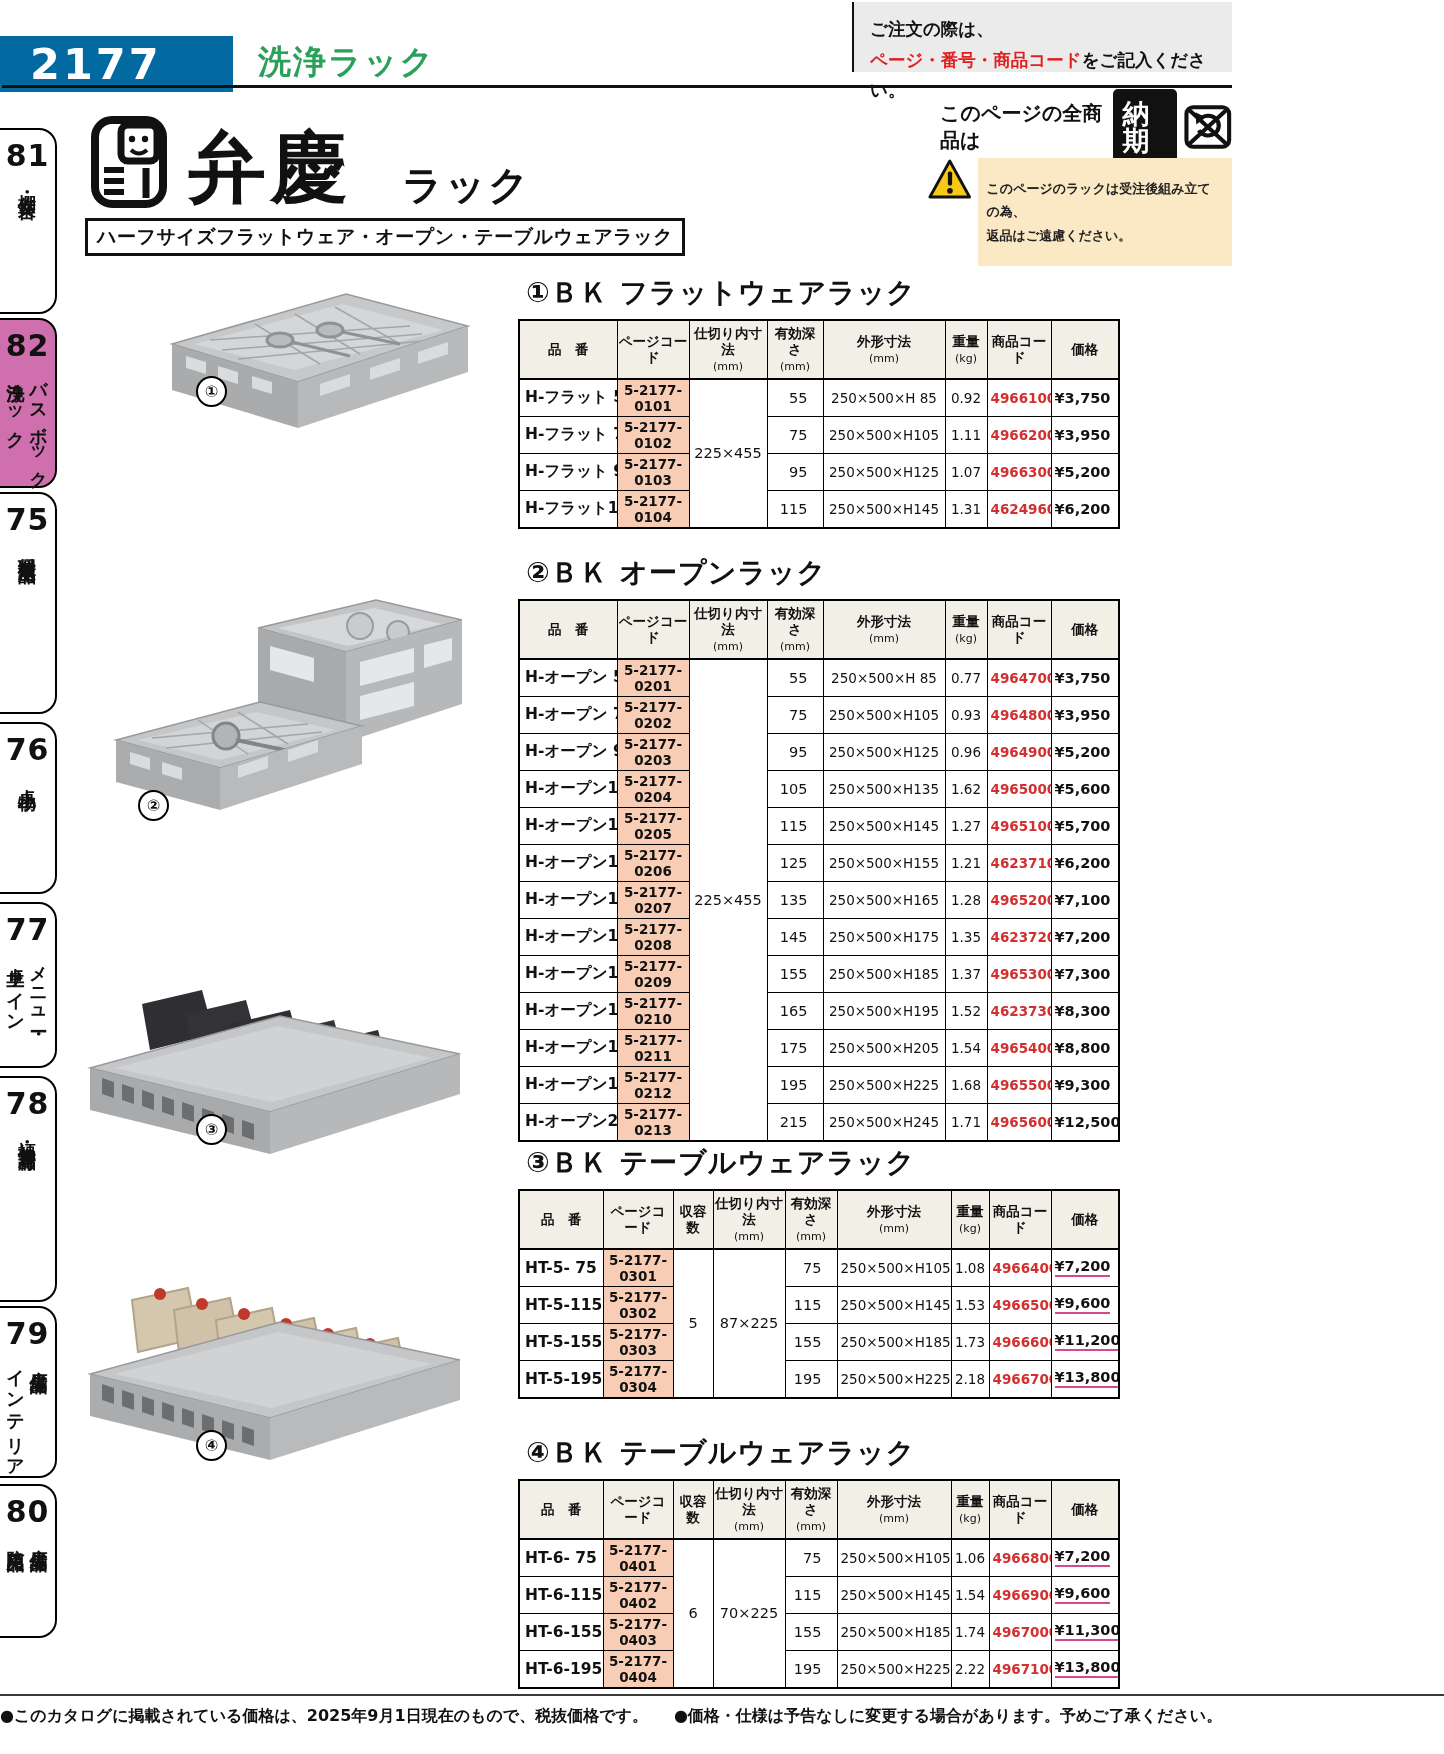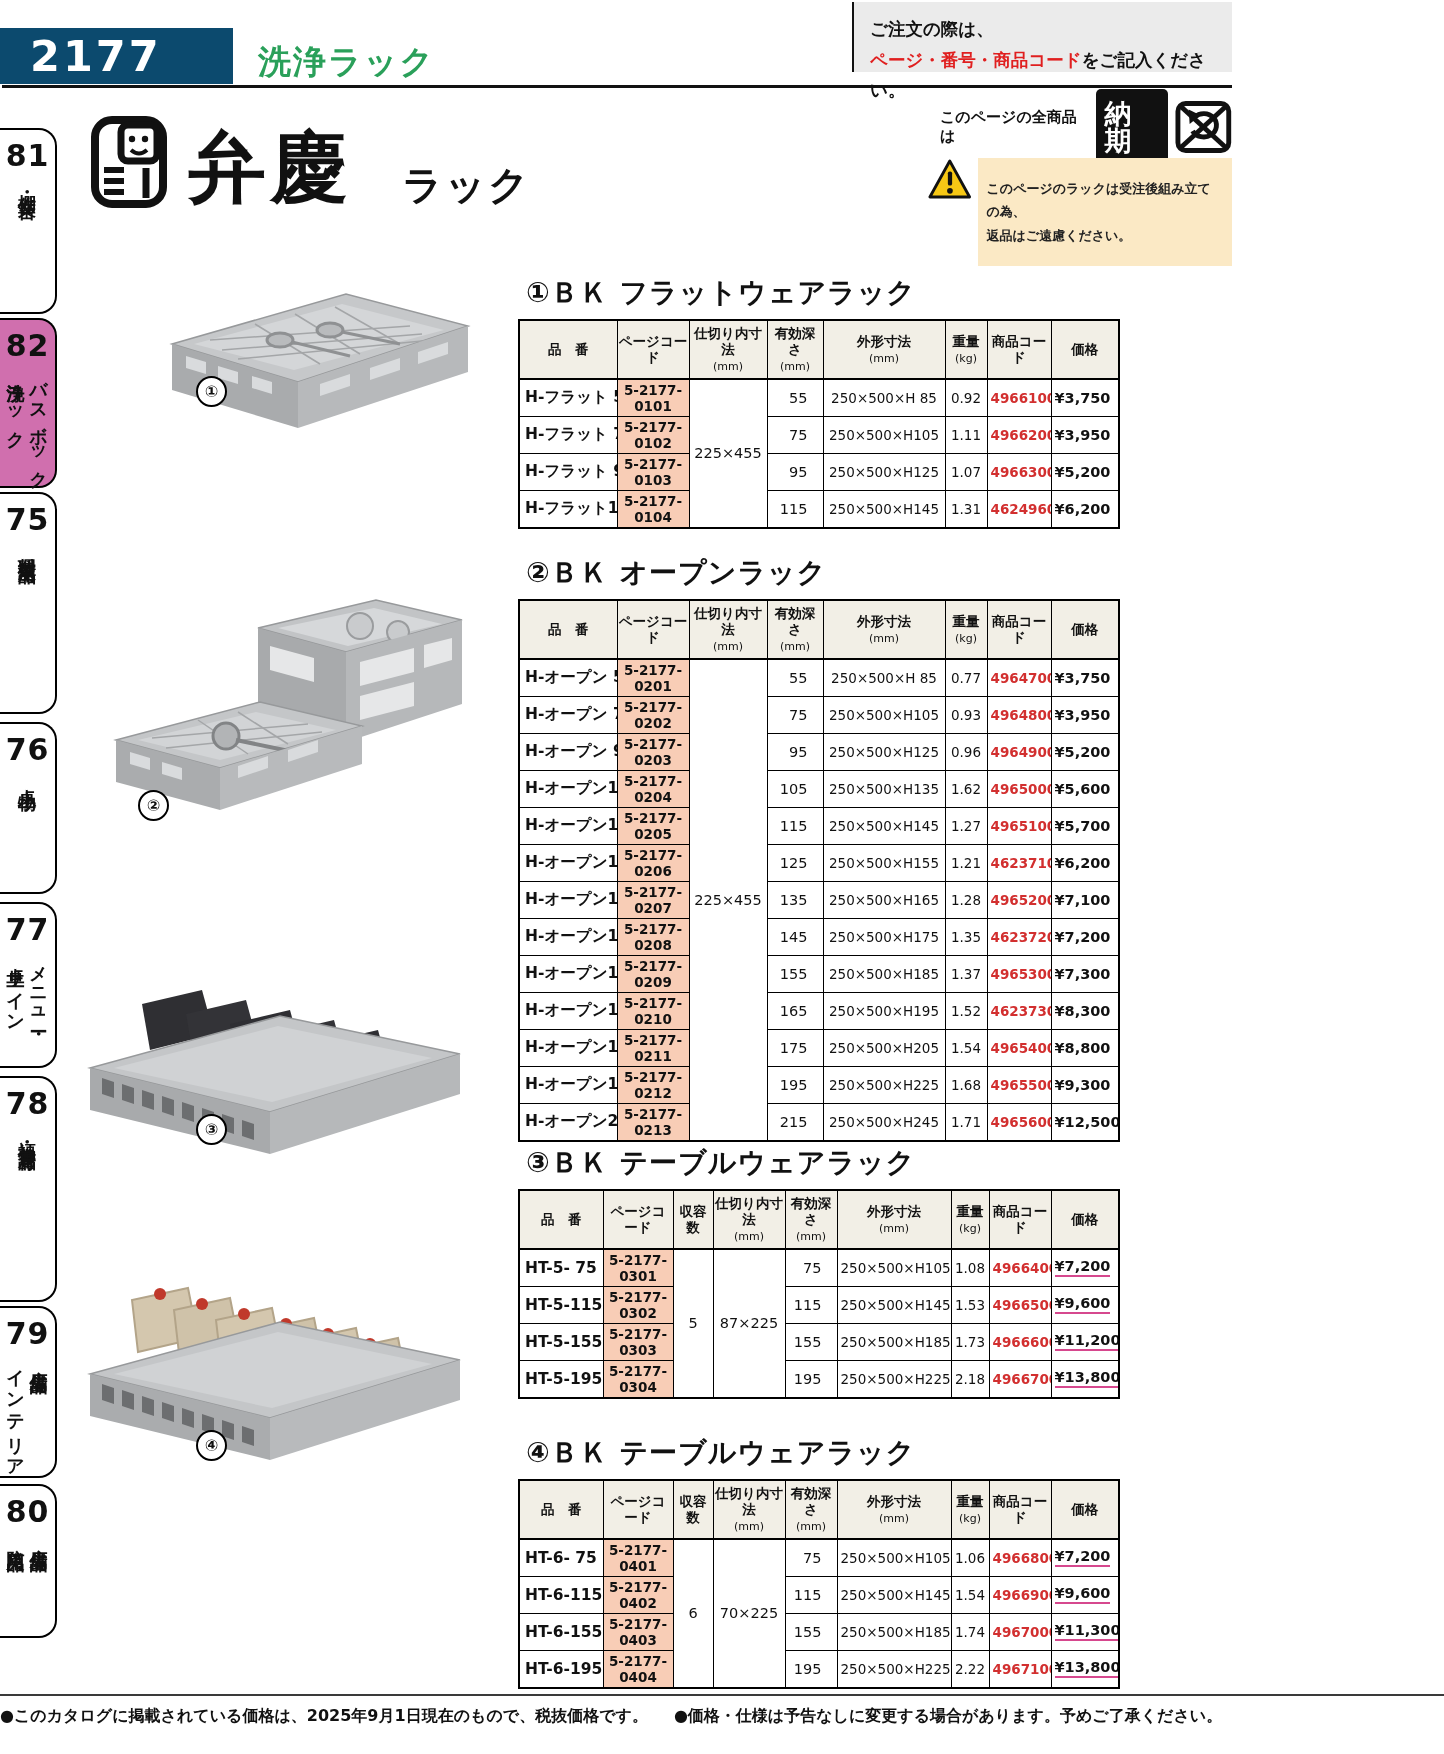--- a/index.html
+++ b/index.html
@@ -1,33 +1,33 @@
 <!DOCTYPE html>
 <html lang="ja"><head>
 <meta charset="utf-8">
 <style>
   html,body{margin:0;padding:0;}
   body{width:1444px;height:1754px;position:relative;background:#fff;
        font-family:"DejaVu Sans","Liberation Sans",sans-serif;color:#111;}
   #page{position:absolute;inset:0;overflow:hidden;}
 
   
-  .green-box{position:absolute;left:0;top:28px;width:233px;height:56px;background:#0c4a6e;}
+  .green-box{position:absolute;left:0;top:36px;width:233px;height:56px;background:#0369a1;}
   .page-num{color:#fff;font-size:43px;font-weight:800;letter-spacing:3px;line-height:57px;padding-left:30px;}
   .cat-title{position:absolute;left:258px;top:40px;color:#2aa05a;font-size:33px;font-weight:800;letter-spacing:2px;}
   .top-rule{position:absolute;left:2px;top:85px;width:1230px;height:3px;background:#111;}
 
   .order-box{position:absolute;left:852px;top:2px;width:380px;height:70px;background:#ebebeb;
              border-left:2px solid #111;box-sizing:border-box;padding:12px 0 0 16px;
              font-size:17.5px;font-weight:700;line-height:1.75;}
   .order-red{color:#e01f1f;}
 
   .allprod-row{position:absolute;left:940px;top:96px;width:292px;height:62px;
                display:flex;align-items:center;justify-content:flex-end;gap:7px;}
-  .allprod-note{font-size:15px;font-weight:600;}
+  .allprod-note{font-size:20px;font-weight:600;}
   .delivery-badge{background:#111;color:#fff;font-size:27px;font-weight:800;letter-spacing:1px;
                   border-radius:5px;padding:11px 9px;line-height:1;}
 
   .warning-wrap{position:absolute;left:928px;top:158px;width:304px;display:flex;align-items:flex-start;gap:6px;}
   .warning-box{background:#fbe9c5;padding:19px 9px;font-size:13px;font-weight:600;line-height:1.8;color:#222;width:250px;}
 
   
   .stamp{position:absolute;left:88px;top:110px;}
   .logo-main{position:absolute;left:188px;top:116px;font-size:78px;font-weight:900;letter-spacing:4px;}
   .logo-suffix{position:absolute;left:402px;top:158px;font-size:40px;font-weight:900;letter-spacing:2px;}
@@ -143,20 +143,21 @@
     <circle cx="44" cy="29" r="3.2" fill="#111"></circle>
       <circle cx="57" cy="29" r="3.2" fill="#111"></circle>
     <path d="M43 40 q8 7 16 0" stroke="#111" stroke-width="4" fill="none"></path>
     <line x1="16" y1="60" x2="36" y2="60" stroke="#111" stroke-width="6"></line>
     <line x1="16" y1="71" x2="36" y2="71" stroke="#111" stroke-width="6"></line>
     <line x1="16" y1="82" x2="36" y2="82" stroke="#111" stroke-width="6"></line>
     <line x1="58" y1="58" x2="58" y2="88" stroke="#111" stroke-width="7"></line>
   </svg>
   <div class="logo-main">弁慶</div>
   <div class="logo-suffix">ラック</div>
+  <div class="subtitle-box">ハーフサイズフラットウェア・オープン・テーブルウェアラック</div>
 
   <nav>
       <div class="tab"><div class="tab-num">81</div><div class="tab-label">棚・作業台</div></div>
       <div class="tab active"><div class="tab-num">82</div><div class="tab-label">バスボックス・<br>洗浄ラック</div></div>
       <div class="tab"><div class="tab-num">75</div><div class="tab-label">料理演出用品</div></div>
       <div class="tab"><div class="tab-num">76</div><div class="tab-label">卓上小物</div></div>
       <div class="tab"><div class="tab-num">77</div><div class="tab-label">メニュー・<br>卓上サイン</div></div>
       <div class="tab"><div class="tab-num">78</div><div class="tab-label">福祉・養育用品</div></div>
       <div class="tab"><div class="tab-num">79</div><div class="tab-label">店舗備品・<br>インテリア</div></div>
       <div class="tab"><div class="tab-num">80</div><div class="tab-label">店舗備品・<br>防災用品</div></div>

